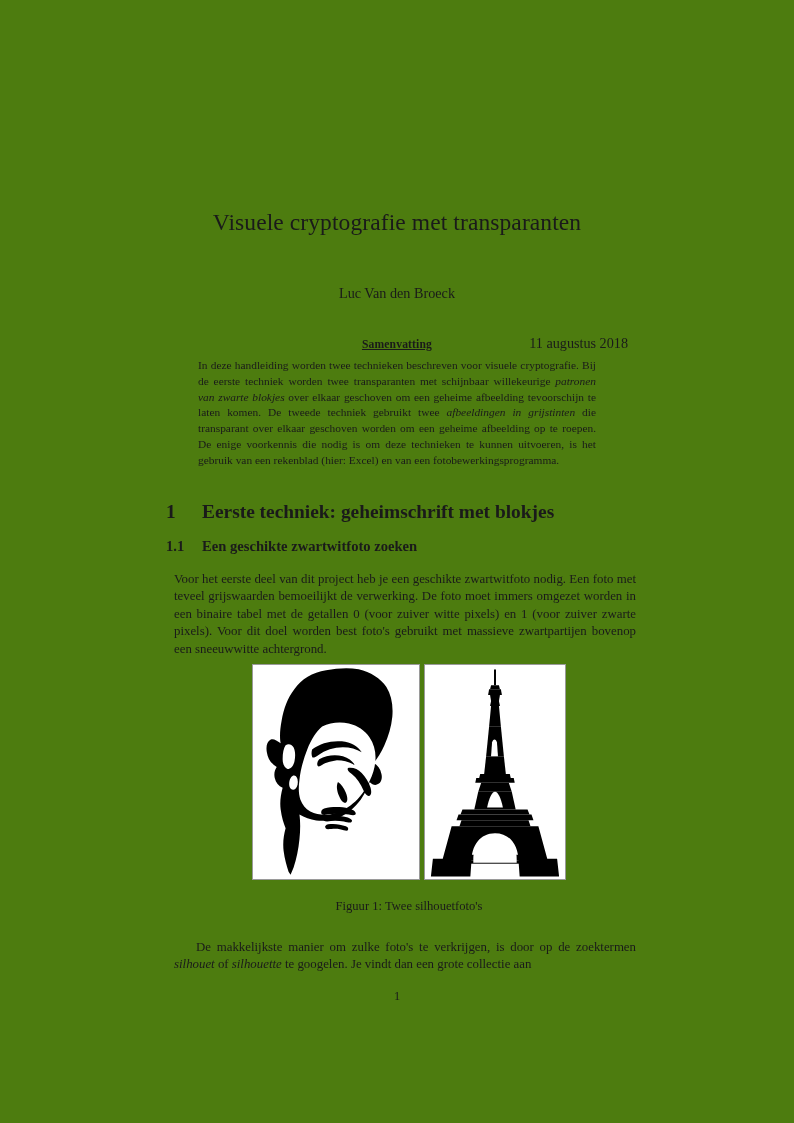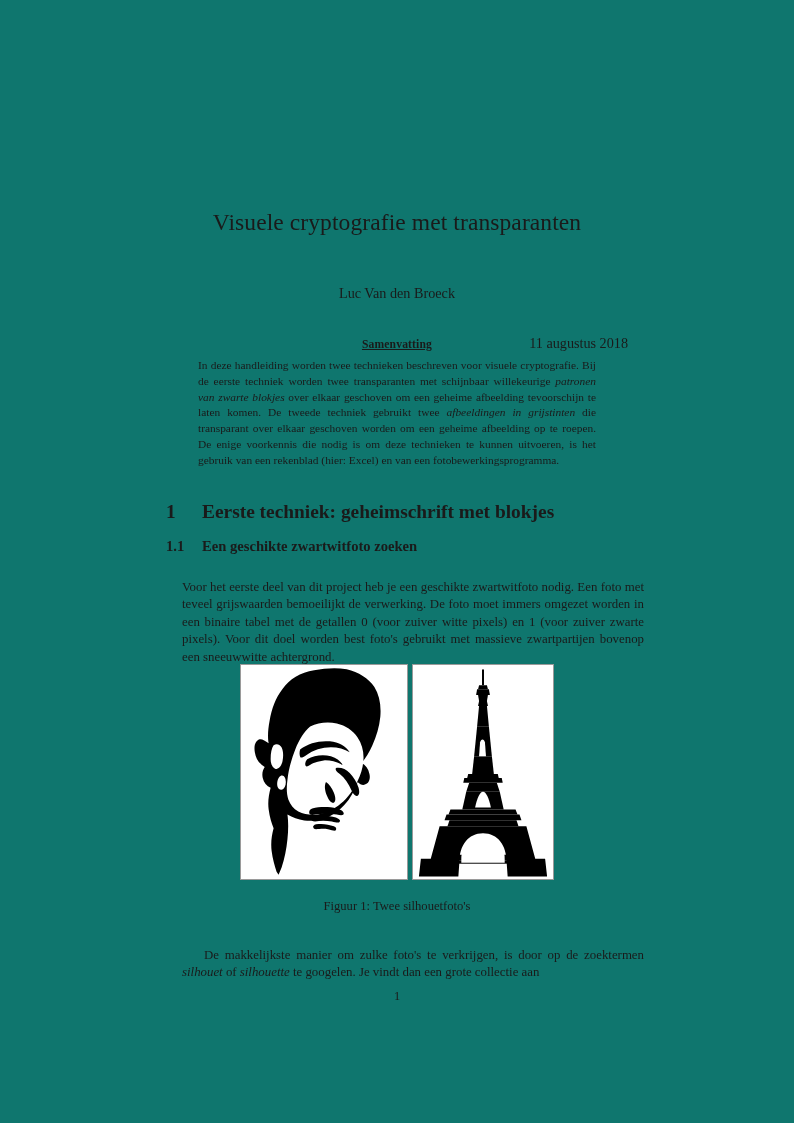--- a/index.html
+++ b/index.html
@@ -12,21 +12,21 @@
     height: 1123px;
     position: relative;
     font-family: "Liberation Serif", "DejaVu Serif", serif;
     color: #1a1a1a;
     overflow: hidden;
   }
 
   .page {
     position: absolute;
     inset: 0;
-    background: #0f766e;
+    background: #4d7c0f;
   }
 
   
   .title-block {
     position: absolute;
     top: 208px;
     left: 166px;
     width: 462px;
     text-align: center;
   }
@@ -103,30 +103,30 @@
 
   
   .body-par {
     position: absolute;
     left: 166px;
     width: 462px;
     font-size: 12.85px;
     line-height: 1.36;
     text-align: justify;
     text-justify: inter-word;
-    margin: 16px;
+    margin: 8px;
     hyphens: auto;
   }
   .body-par i { font-style: italic; }
   .indent { text-indent: 22px; }
 
   
   .figure {
     position: absolute;
-    left: 166px;
+    left: 178px;
     top: 664px;
     width: 462px;
   }
   .figure-row {
     display: flex;
     justify-content: center;
     align-items: flex-start;
     gap: 4px;
   }
   .fig-frame {

